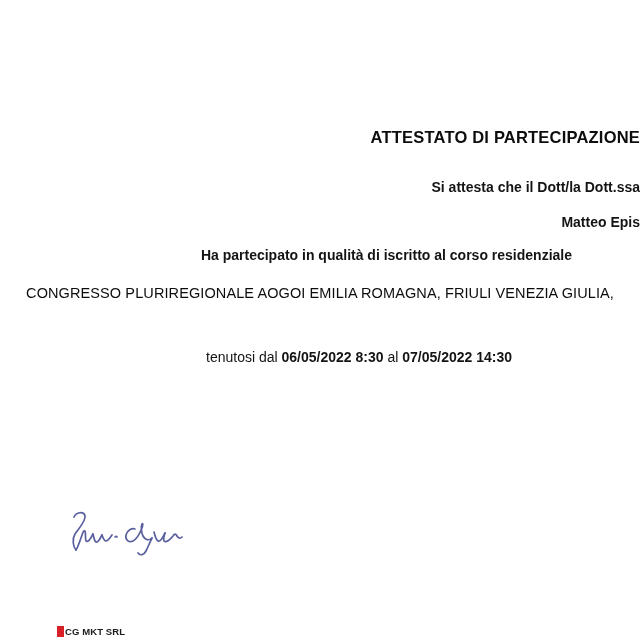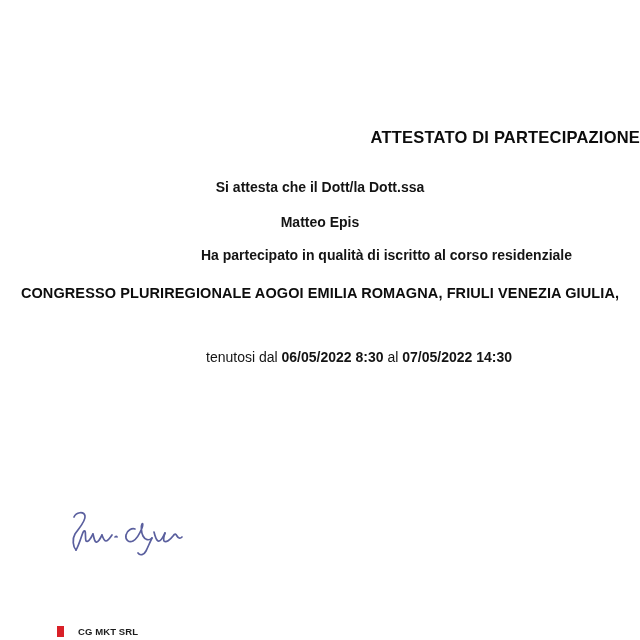--- a/index.html
+++ b/index.html
@@ -47,32 +47,32 @@
     letter-spacing: 0.2px;
     color: #0d0d0d;
   }
 
   
   .attest-line {
     position: absolute;
     top: 179px;
     left: 0;
     width: 640px;
-    text-align: center;
+    text-align: right;
     font-size: 14px;
     font-weight: bold;
     color: #141414;
   }
 
   .participant-name {
     position: absolute;
     top: 214px;
     left: 0;
     width: 640px;
-    text-align: center;
+    text-align: right;
     font-size: 14px;
     font-weight: bold;
     color: #141414;
   }
 
   .role-line {
     position: absolute;
     top: 247px;
     left: 0;
     width: 572px;
@@ -82,21 +82,21 @@
     color: #141414;
   }
 
   .course-title {
     position: absolute;
     top: 283px;
     left: 0;
     width: 640px;
     text-align: center;
     font-size: 14.5px;
-    font-weight: bold;
+    font-weight: normal;
     line-height: 20px;
     letter-spacing: 0.1px;
     color: #0d0d0d;
   }
 
   .dates-line {
     position: absolute;
     top: 349px;
     left: 0;
     width: 640px;
@@ -134,21 +134,21 @@
     height: 60px;
   }
 
   
   .footer {
     position: absolute;
     left: 57px;
     top: 626px;
     display: flex;
     align-items: center;
-    gap: 14px;
+    gap: 1px;
   }
   .footer .mark {
     width: 7px;
     height: 11px;
     background: #d92027;
     display: inline-block;
     flex: 0 0 auto;
   }
   .footer .company {
     font-size: 9.5px;

